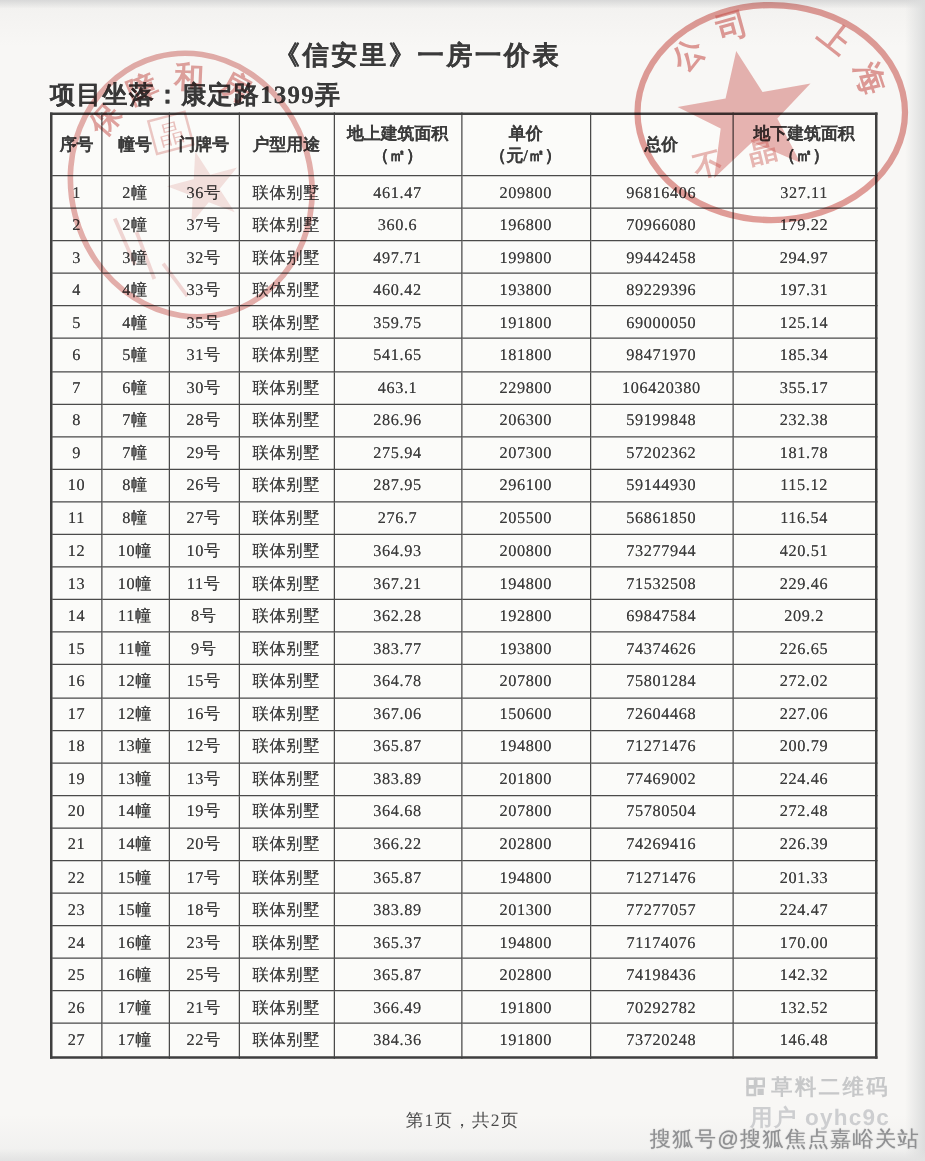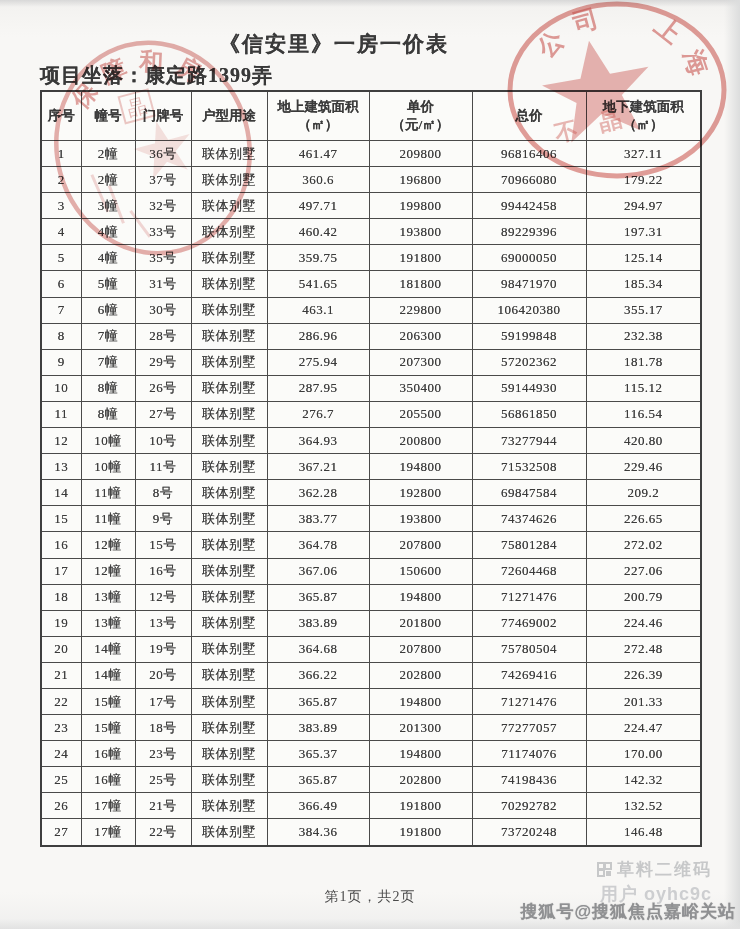--- a/index.html
+++ b/index.html
@@ -46,21 +46,21 @@
   .page-footer{
     position:absolute;left:0;top:888px;width:740px;text-align:center;
     font-size:14px;color:#4a4a4a;letter-spacing:1px;
   }
 
   .stamp{position:absolute;pointer-events:none;mix-blend-mode:multiply;opacity:.9;}
 
   .wm{position:absolute;pointer-events:none;font-family:"Liberation Sans","DejaVu Sans",sans-serif;}
   .wm-qr-line{right:28px;top:858px;font-size:17px;font-weight:bold;color:#c7c8c9;letter-spacing:2px;display:flex;align-items:center;gap:5px;justify-content:space-between;}
   .wm-user{right:28px;top:882px;font-size:18px;font-weight:bold;color:#cdced0;letter-spacing:1px;text-align:right;}
-  .wm-sohu{right:4px;top:900px;font-size:17px;font-weight:bold;color:#8f9092;letter-spacing:1px;text-shadow:0 0 1px #aaa;}
+  .wm-sohu{right:4px;top:900px;font-size:17px;font-weight:normal;color:#8f9092;letter-spacing:1px;text-shadow:0 0 1px #aaa;}
   .qr-glyph{display:inline-block;width:15px;height:15px;position:relative;}
   .qr-glyph i{position:absolute;border:2.5px solid #c7c8c9;width:4px;height:4px;}
   .qr-glyph i:nth-child(1){left:0;top:0;}
   .qr-glyph i:nth-child(2){left:0;bottom:0;}
   .qr-glyph i:nth-child(3){right:0;top:0;}
   .qr-glyph b{position:absolute;right:1px;bottom:1px;width:5px;height:5px;background:#c7c8c9;}
 </style>
 </head>
 <body>
 
@@ -188,21 +188,21 @@
           <td>207300</td>
           <td>57202362</td>
           <td>181.78</td>
         </tr>
         <tr>
           <td>10</td>
           <td>8幢</td>
           <td>26号</td>
           <td>联体别墅</td>
           <td>287.95</td>
-          <td>350400</td>
+          <td>296100</td>
           <td>59144930</td>
           <td>115.12</td>
         </tr>
         <tr>
           <td>11</td>
           <td>8幢</td>
           <td>27号</td>
           <td>联体别墅</td>
           <td>276.7</td>
           <td>205500</td>
@@ -210,21 +210,21 @@
           <td>116.54</td>
         </tr>
         <tr>
           <td>12</td>
           <td>10幢</td>
           <td>10号</td>
           <td>联体别墅</td>
           <td>364.93</td>
           <td>200800</td>
           <td>73277944</td>
-          <td>420.80</td>
+          <td>420.51</td>
         </tr>
         <tr>
           <td>13</td>
           <td>10幢</td>
           <td>11号</td>
           <td>联体别墅</td>
           <td>367.21</td>
           <td>194800</td>
           <td>71532508</td>
           <td>229.46</td>

